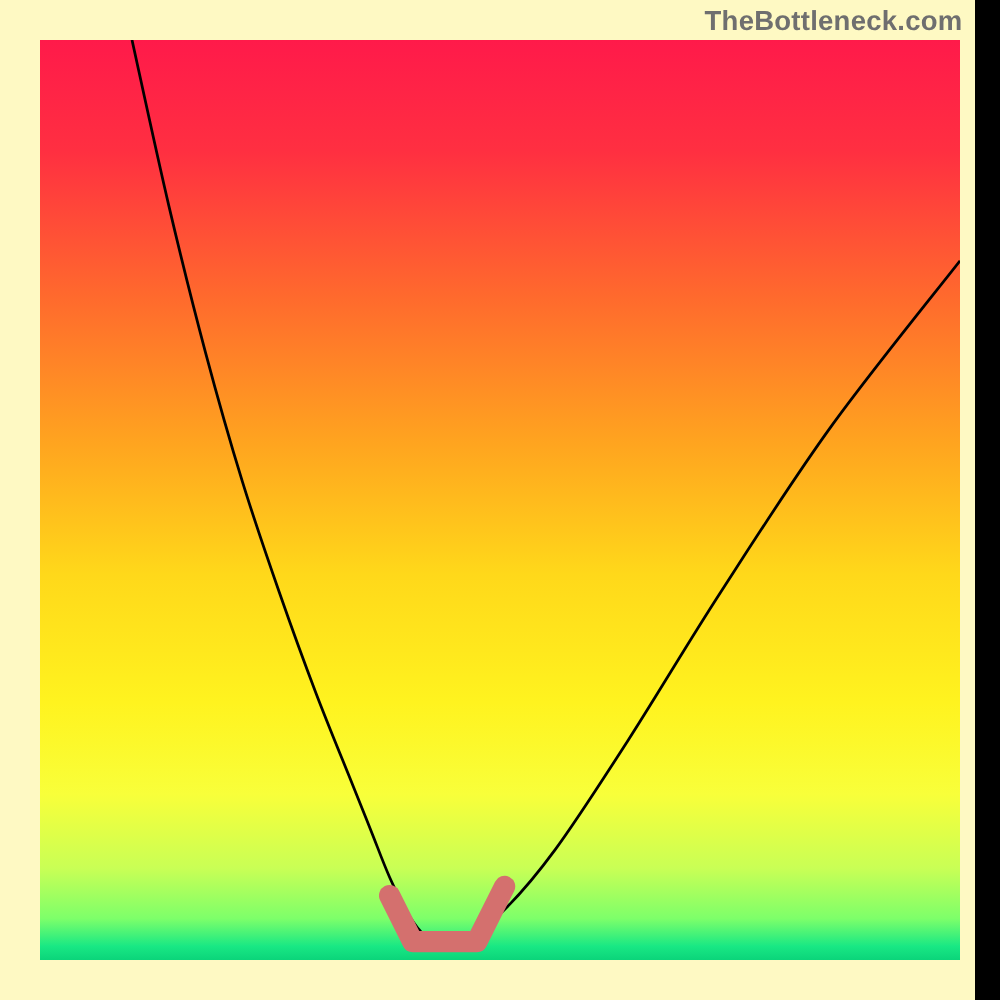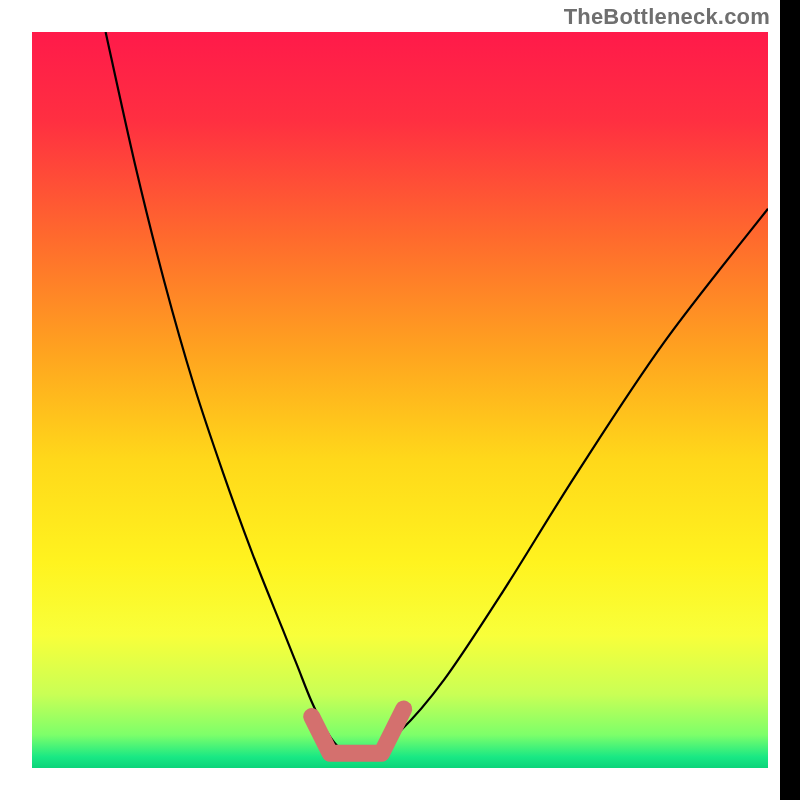--- a/index.html
+++ b/index.html
@@ -8,21 +8,21 @@
     width: 800px;
     height: 800px;
     background: #000;
     overflow: hidden;
     font-family: Arial, Helvetica, sans-serif;
   }
   .outer {
     width: 780px;
     height: 800px;
     position: relative;
-    background: #ffffff;
+    background: #fef9c3;
   }
   .watermark {
     position: absolute;
     top: 4px;
     right: 10px;
     color: #6f6f6f;
     font-size: 22px;
     font-weight: 600;
     letter-spacing: 0.2px;
     z-index: 20;

